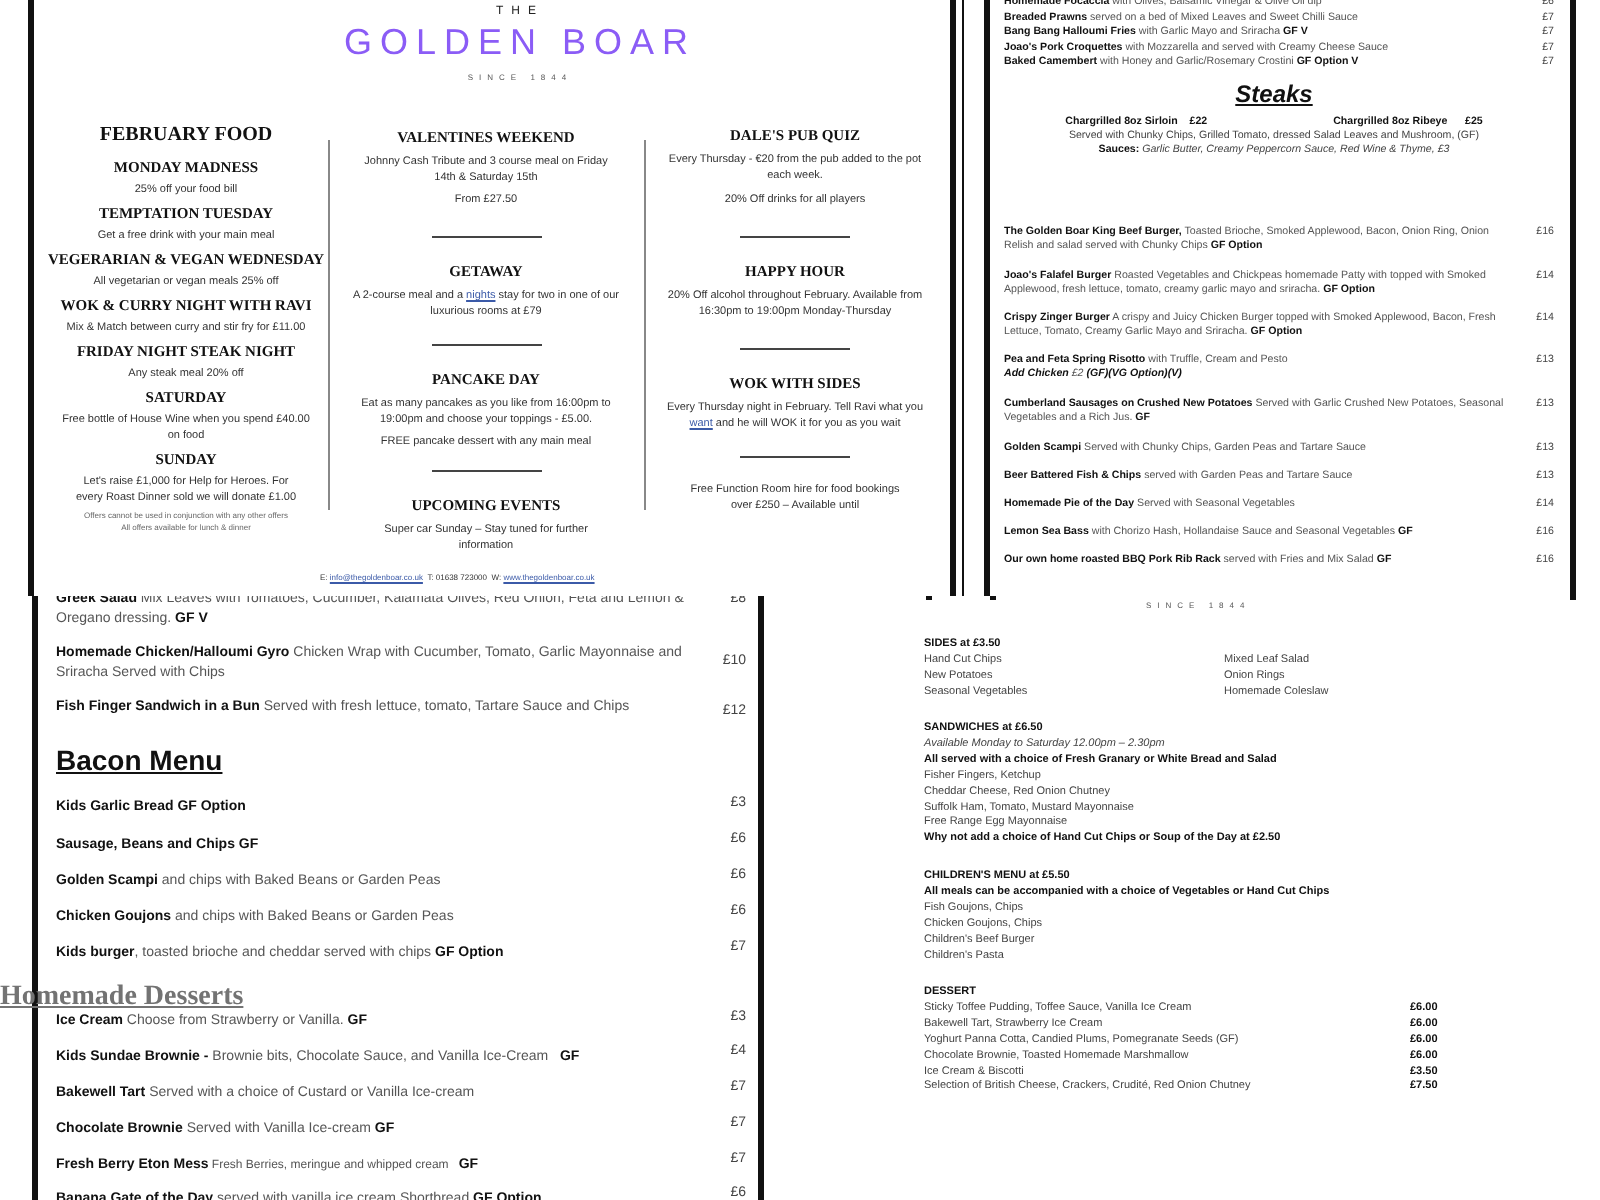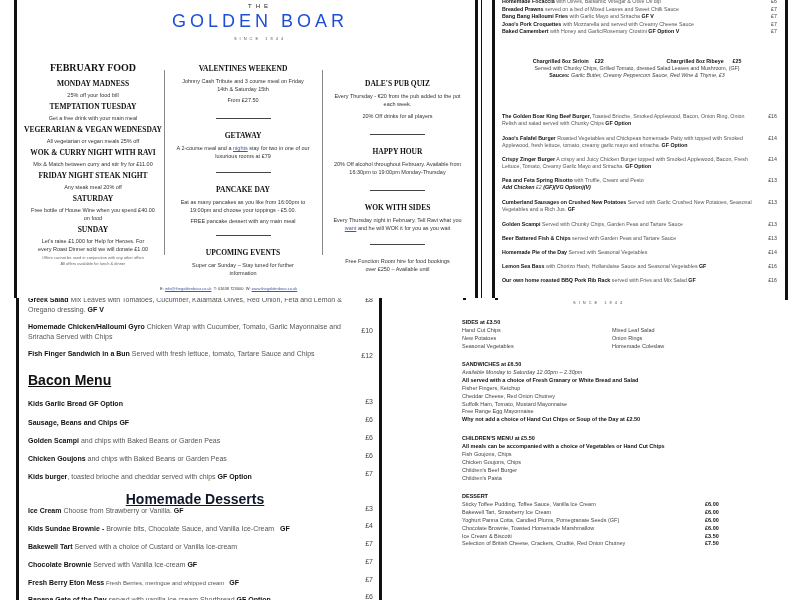--- a/index.html
+++ b/index.html
@@ -8,35 +8,35 @@
 
   .panel { position: absolute; overflow: hidden; background: #fff; }
 
   
   #p1 { left: 0; top: 0; width: 492px; height: 298px; }
   #p1 .border-l { position: absolute; left: 14px; top: 0; width: 3px; height: 298px; background: #111; }
   #p1 .border-r { position: absolute; left: 475px; top: 0; width: 3px; height: 298px; background: #111; }
   #p1 .border-r2 { position: absolute; left: 481px; top: 0; width: 1px; height: 298px; background: #111; }
   .logo { position: absolute; left: 160px; top: 3px; width: 200px; text-align: center; }
   .logo .the { font-size: 6px; letter-spacing: 4px; color: #222; }
-  .logo .name { font-family: "Liberation Sans", sans-serif; font-size: 18px; letter-spacing: 4px; font-weight: 400; color: #1d4ed8; line-height: 20px; margin-top: 2px; }
+  .logo .name { font-family: "Liberation Sans", sans-serif; font-size: 18px; letter-spacing: 4px; font-weight: 400; color: #8b5cf6; line-height: 20px; margin-top: 2px; }
   .logo .town { font-size: 11px; letter-spacing: 6px; color: #111; margin-top: 1px; }
   .logo .since { font-size: 4px; letter-spacing: 3px; color: #555; margin-top: 5px; }
   .col { position: absolute; text-align: center; }
   .col .h { font-family: "Liberation Serif", serif; font-weight: bold; color: #111; }
   .col .t { font-size: 5.5px; line-height: 8px; color: #333; }
   .col .small { font-size: 4px; line-height: 6px; color: #666; }
   .col .sep { width: 55px; height: 1px; background: #444; margin: 8px auto; }
 
   #c1 { left: 18px; top: 62px; width: 150px; }
   #c1 .h1 { font-size: 10px; margin-bottom: 6px; }
   #c1 .h2 { font-size: 7.5px; margin: 3px 0 3px; }
   #c2 { left: 168px; top: 64px; width: 150px; }
   #c2 .h2 { font-size: 7.5px; margin: 0 0 4px; }
-  #c3 { left: 325px; top: 79px; width: 145px; }
+  #c3 { left: 325px; top: 63px; width: 145px; }
   #c3 .h2 { font-size: 7.5px; margin: 0 0 4px; }
   .vline { position: absolute; width: 1px; background: #888; }
   .footer1 { position: absolute; left: 160px; top: 286px; font-size: 4px; color: #4a6fb5; white-space: nowrap; }
   .footer1 span.k { color: #333; }
   .link { color: #3b5aa8; text-decoration: underline; }
 
   
   #p2 { left: 492px; top: 0; width: 308px; height: 298px; }
   #p2 .bl { position: absolute; left: 0; top: 0; width: 3px; height: 298px; background: #111; }
   #p2 .br { position: absolute; left: 293px; top: 0; width: 3px; height: 298px; background: #111; }
@@ -49,21 +49,21 @@
 
   
   #p3 { left: 0; top: 298px; width: 390px; height: 302px; }
   #p3 .bl { position: absolute; left: 16px; top: 0; width: 3px; height: 302px; background: #111; }
   #p3 .br { position: absolute; left: 379px; top: 0; width: 3px; height: 302px; background: #111; }
   #p3 .row { position: absolute; left: 28px; width: 345px; font-size: 7px; line-height: 10px; color: #555; }
   #p3 .row b { color: #111; }
   #p3 .row .txt { display: block; padding-right: 30px; }
   #p3 .row .price { position: absolute; right: 0; top: 0; color: #444; }
   #p3 .kids-title { position: absolute; left: 28px; top: 74px; font-size: 14px; font-weight: bold; text-decoration: underline; color: #111; }
-  #p3 .des-title { position: absolute; left: 0; width: 390px; top: 193px; text-align: center; font-size: 14px; font-weight: bold; text-decoration: underline; color: #0f172a; }
+  #p3 .des-title { position: absolute; left: 0; width: 390px; top: 193px; text-align: left; font-size: 14px; font-weight: bold; text-decoration: underline; color: #737373; font-family: Liberation Serif, serif; }
 
   
   #p4 { left: 455px; top: 298px; width: 345px; height: 302px; }
   #p4 .since { position: absolute; left: 118px; top: 2px; font-size: 4px; letter-spacing: 3px; color: #555; }
   #p4 .blk { position: absolute; left: 7px; width: 330px; font-size: 5.5px; line-height: 7.9px; color: #444; }
   #p4 .blk .ttl { font-weight: bold; color: #111; }
   #p4 .blk .b { font-weight: bold; color: #111; }
   #p4 .blk .i { font-style: italic; }
   #p4 .twocol { display: flex; }
   #p4 .twocol > div { width: 150px; }
@@ -165,20 +165,21 @@
     </div>
   <div class="row" style="top:21px;">
       <span class="txt"><b>Joao's Pork Croquettes</b><span> with Mozzarella and served with Creamy Cheese Sauce</span></span>
       <span class="price">£7</span>
     </div>
   <div class="row" style="top:28px;">
       <span class="txt"><b>Baked Camembert</b><span> with Honey and Garlic/Rosemary Crostini </span><b>GF Option V</b></span>
       <span class="price">£7</span>
     </div>
 
+  <div class="secttl" style="top:40px;">Steaks</div>
   <div class="steakline" style="top:58px; color:#111; font-weight:bold;">
     <span>Chargrilled 8oz Sirloin</span>&nbsp;&nbsp;&nbsp;&nbsp;<span>£22</span>
     <span style="display:inline-block; width:60px;"></span>
     <span>Chargrilled 8oz Ribeye</span>&nbsp;&nbsp;&nbsp;&nbsp;&nbsp;&nbsp;<span>£25</span>
   </div>
   <div class="steakline" style="top:65px;">Served with Chunky Chips, Grilled Tomato, dressed Salad Leaves and Mushroom, (GF)</div>
   <div class="steakline" style="top:72px;"><b style="color:#111;">Sauces:</b><i> Garlic Butter, Creamy Peppercorn Sauce, Red Wine &amp; Thyme, £3</i></div>
 
 
   <div class="row" style="top:113px;">

